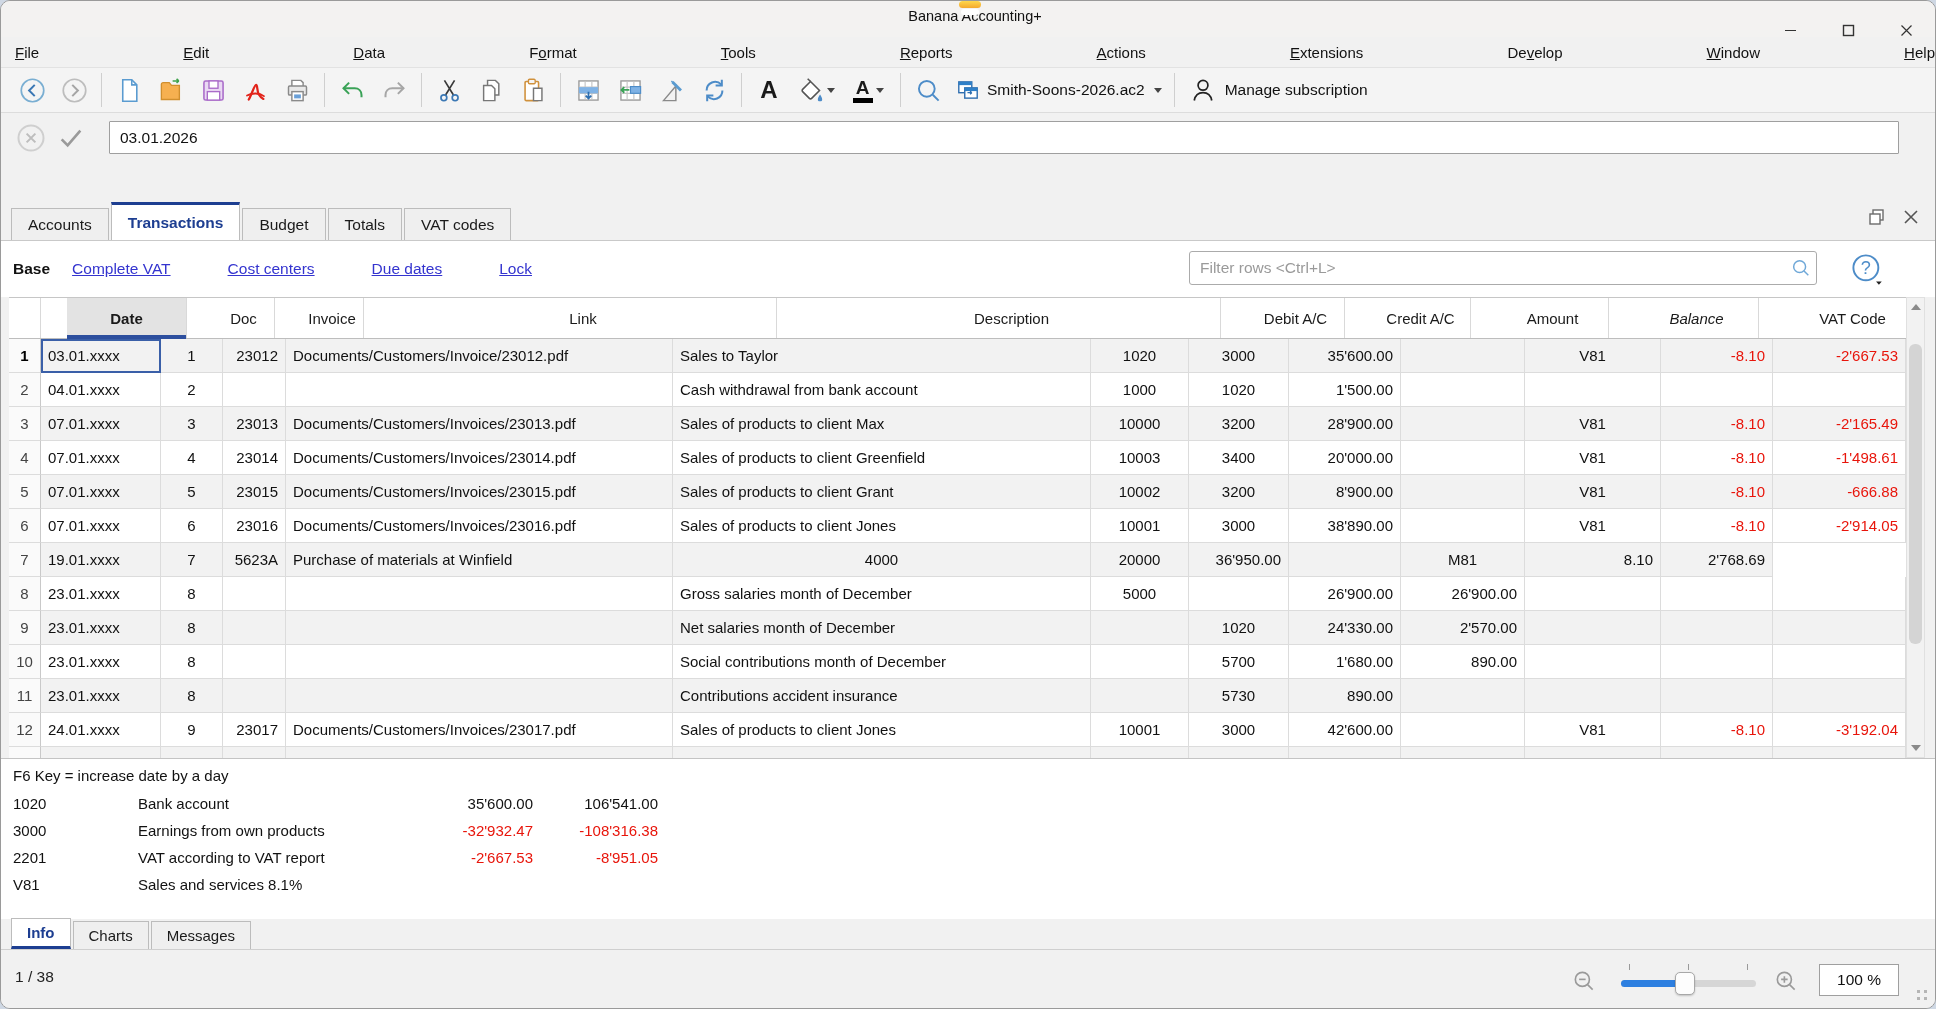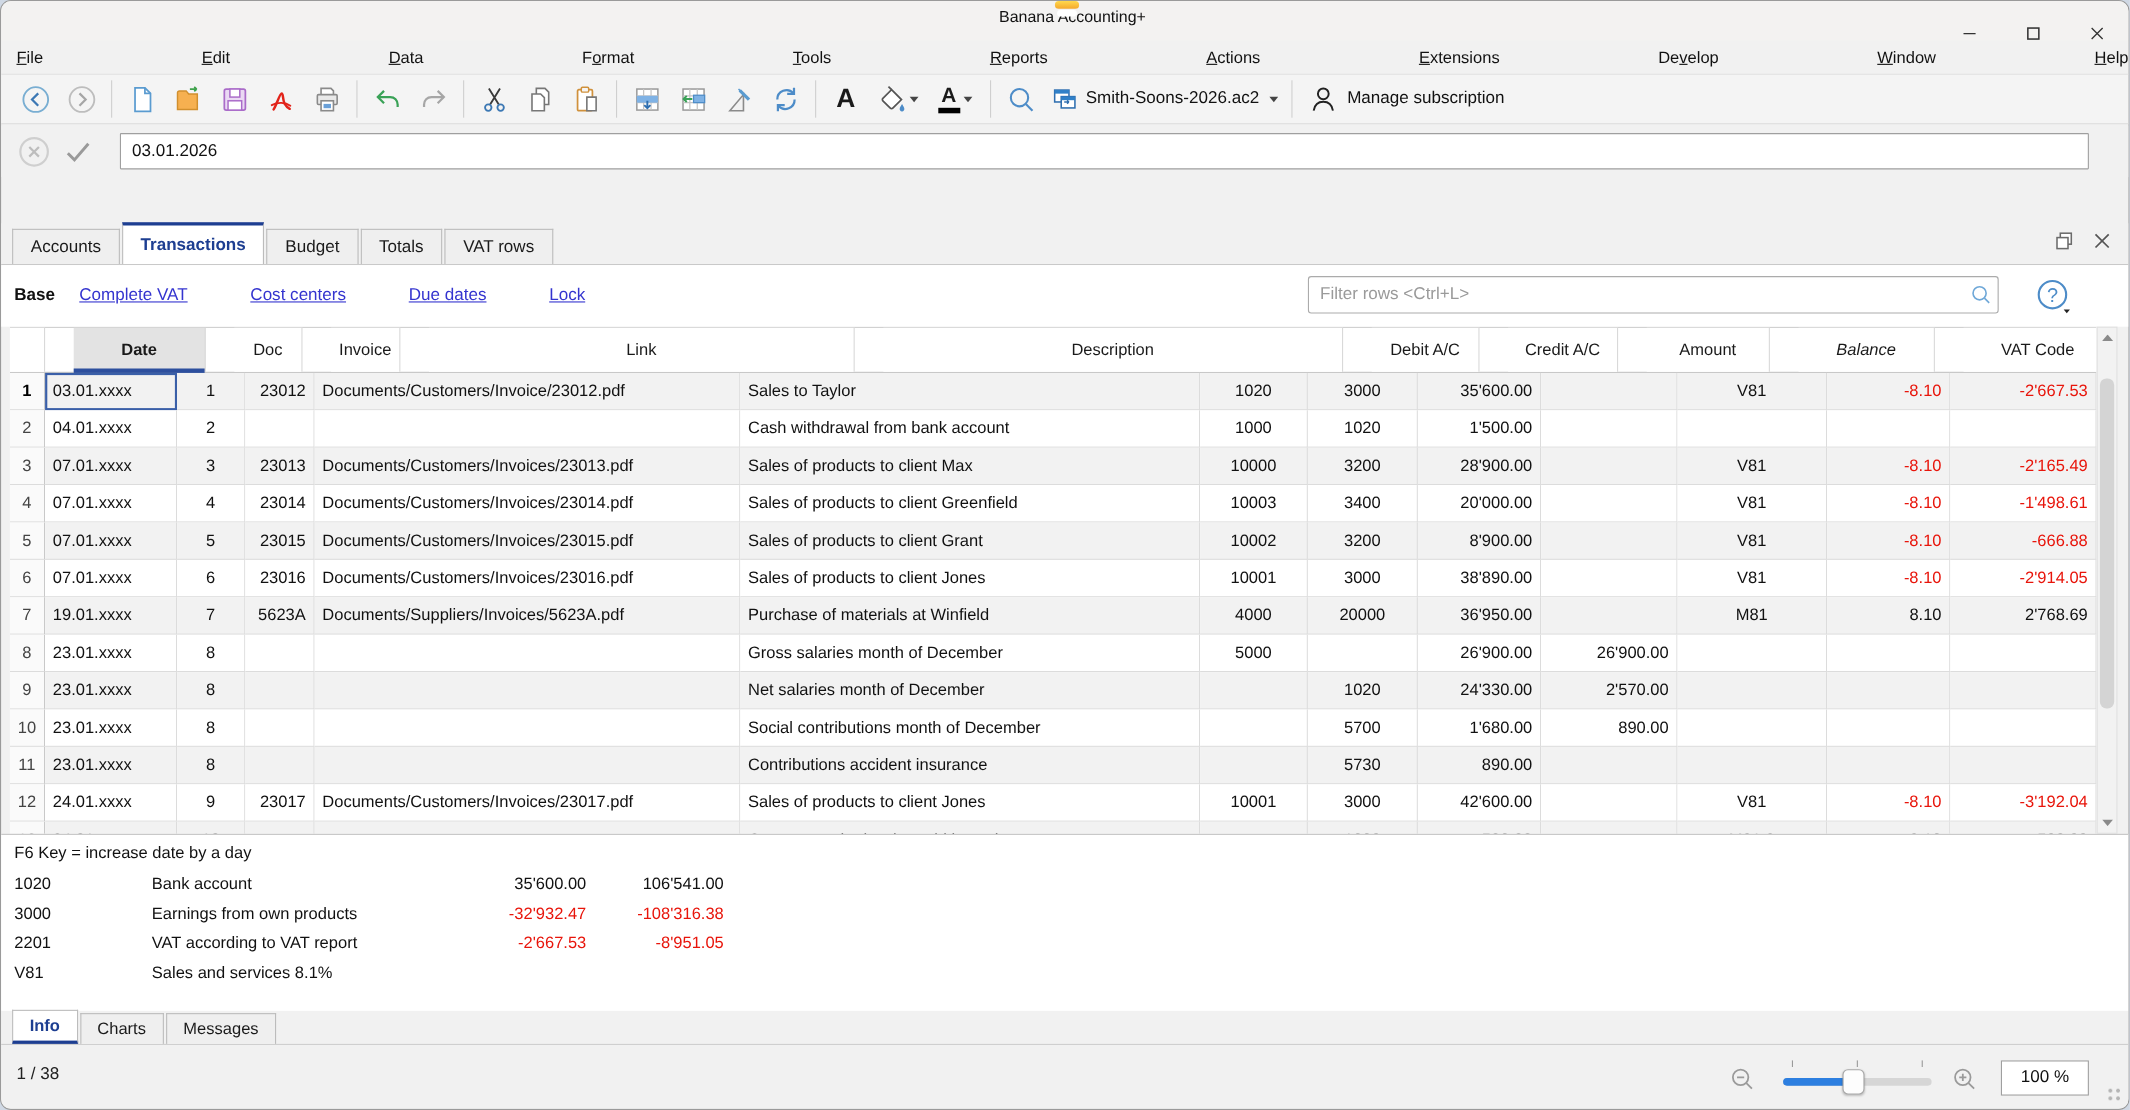--- a/index.html
+++ b/index.html
@@ -43,21 +43,21 @@
 
   
   .formulabar { position:absolute; left:0; top:113px; right:0; height:47px; background:#f1f1f1;
                 display:flex; align-items:center; padding-left:10px; }
   .fb-icon { width:40px; height:38px; display:flex; align-items:center; justify-content:center; }
   .fb-input { margin-left:18px; width:1790px; height:33px; border:1px solid #9f9f9f; background:#fff;
               font-size:15.5px; padding:0 10px; font-family:"Liberation Sans", sans-serif; color:#111; border-radius:1px; }
 
   
   .tabstrip { position:absolute; left:0; top:202px; right:0; height:38px; background:#f1f1f1;
-              border-bottom:1px solid #c9c9c9; display:flex; align-items:flex-end; padding-left:10px; }
+              border-bottom:1px solid #c9c9c9; display:flex; padding-left:10px; }
   .tab { height:32px; padding:0 16px; display:flex; align-items:center; font-size:15.5px; color:#1a1a1a;
          background:#efefef; border:1px solid #bcbcbc; border-bottom:none; margin-right:2px; cursor:pointer; }
   .tab.active { height:38px; background:#fff; border-top:3px solid #1d3e91; font-weight:bold; color:#1d3e91;
                 position:relative; z-index:2; }
   .tabstrip-icons { margin-left:auto; display:flex; align-items:center; gap:14px; padding-right:14px; padding-bottom:6px; }
   .tabstrip-icons svg { width:20px; height:20px; }
 
   
   .viewbar { position:absolute; left:0; top:240px; right:0; height:56px; background:#fff;
              display:flex; align-items:center; padding-left:12px; }
@@ -349,21 +349,21 @@
     </div>
     <input class="fb-input" value="03.01.2026" style="">
   </div>
 
   <div class="tabstrip">
     <div id="main-tabs" style="display:flex;align-items:flex-end;">
         <div class="tab">Accounts</div>
         <div class="tab active">Transactions</div>
         <div class="tab">Budget</div>
         <div class="tab">Totals</div>
-        <div class="tab">VAT rows</div>
+        <div class="tab">VAT codes</div>
       </div>
     <div class="tabstrip-icons">
       <span>
         <svg viewBox="0 0 20 20">
             <rect x="6" y="3" width="10" height="10" fill="#fff" stroke="#6b6b6b" stroke-width="1.4"></rect>
             <rect x="3" y="7" width="10" height="10" fill="#fff" stroke="#6b6b6b" stroke-width="1.4"></rect>
           </svg></span>
       <span>
         <svg viewBox="0 0 20 20">
             <path d="M4 4l12 12M16 4L4 16" stroke="#555" stroke-width="1.6"></path>
@@ -502,21 +502,20 @@
           <div class="td right"></div>
           <div class="td center">V81</div>
           <div class="td right red">-8.10</div>
           <div class="td right red">-2'914.05</div>
         </div>
         <div class="trow">
           <div class="td rownum">7</div>
           <div class="td ">19.01.xxxx</div>
           <div class="td center">7</div>
           <div class="td right">5623A</div>
-          <div class="td ">Documents/Suppliers/Invoices/5623A.pdf</div>
           <div class="td ">Purchase of materials at Winfield</div>
           <div class="td center">4000</div>
           <div class="td center">20000</div>
           <div class="td right">36'950.00</div>
           <div class="td right"></div>
           <div class="td center">M81</div>
           <div class="td right">8.10</div>
           <div class="td right">2'768.69</div>
         </div>
         <div class="trow">

